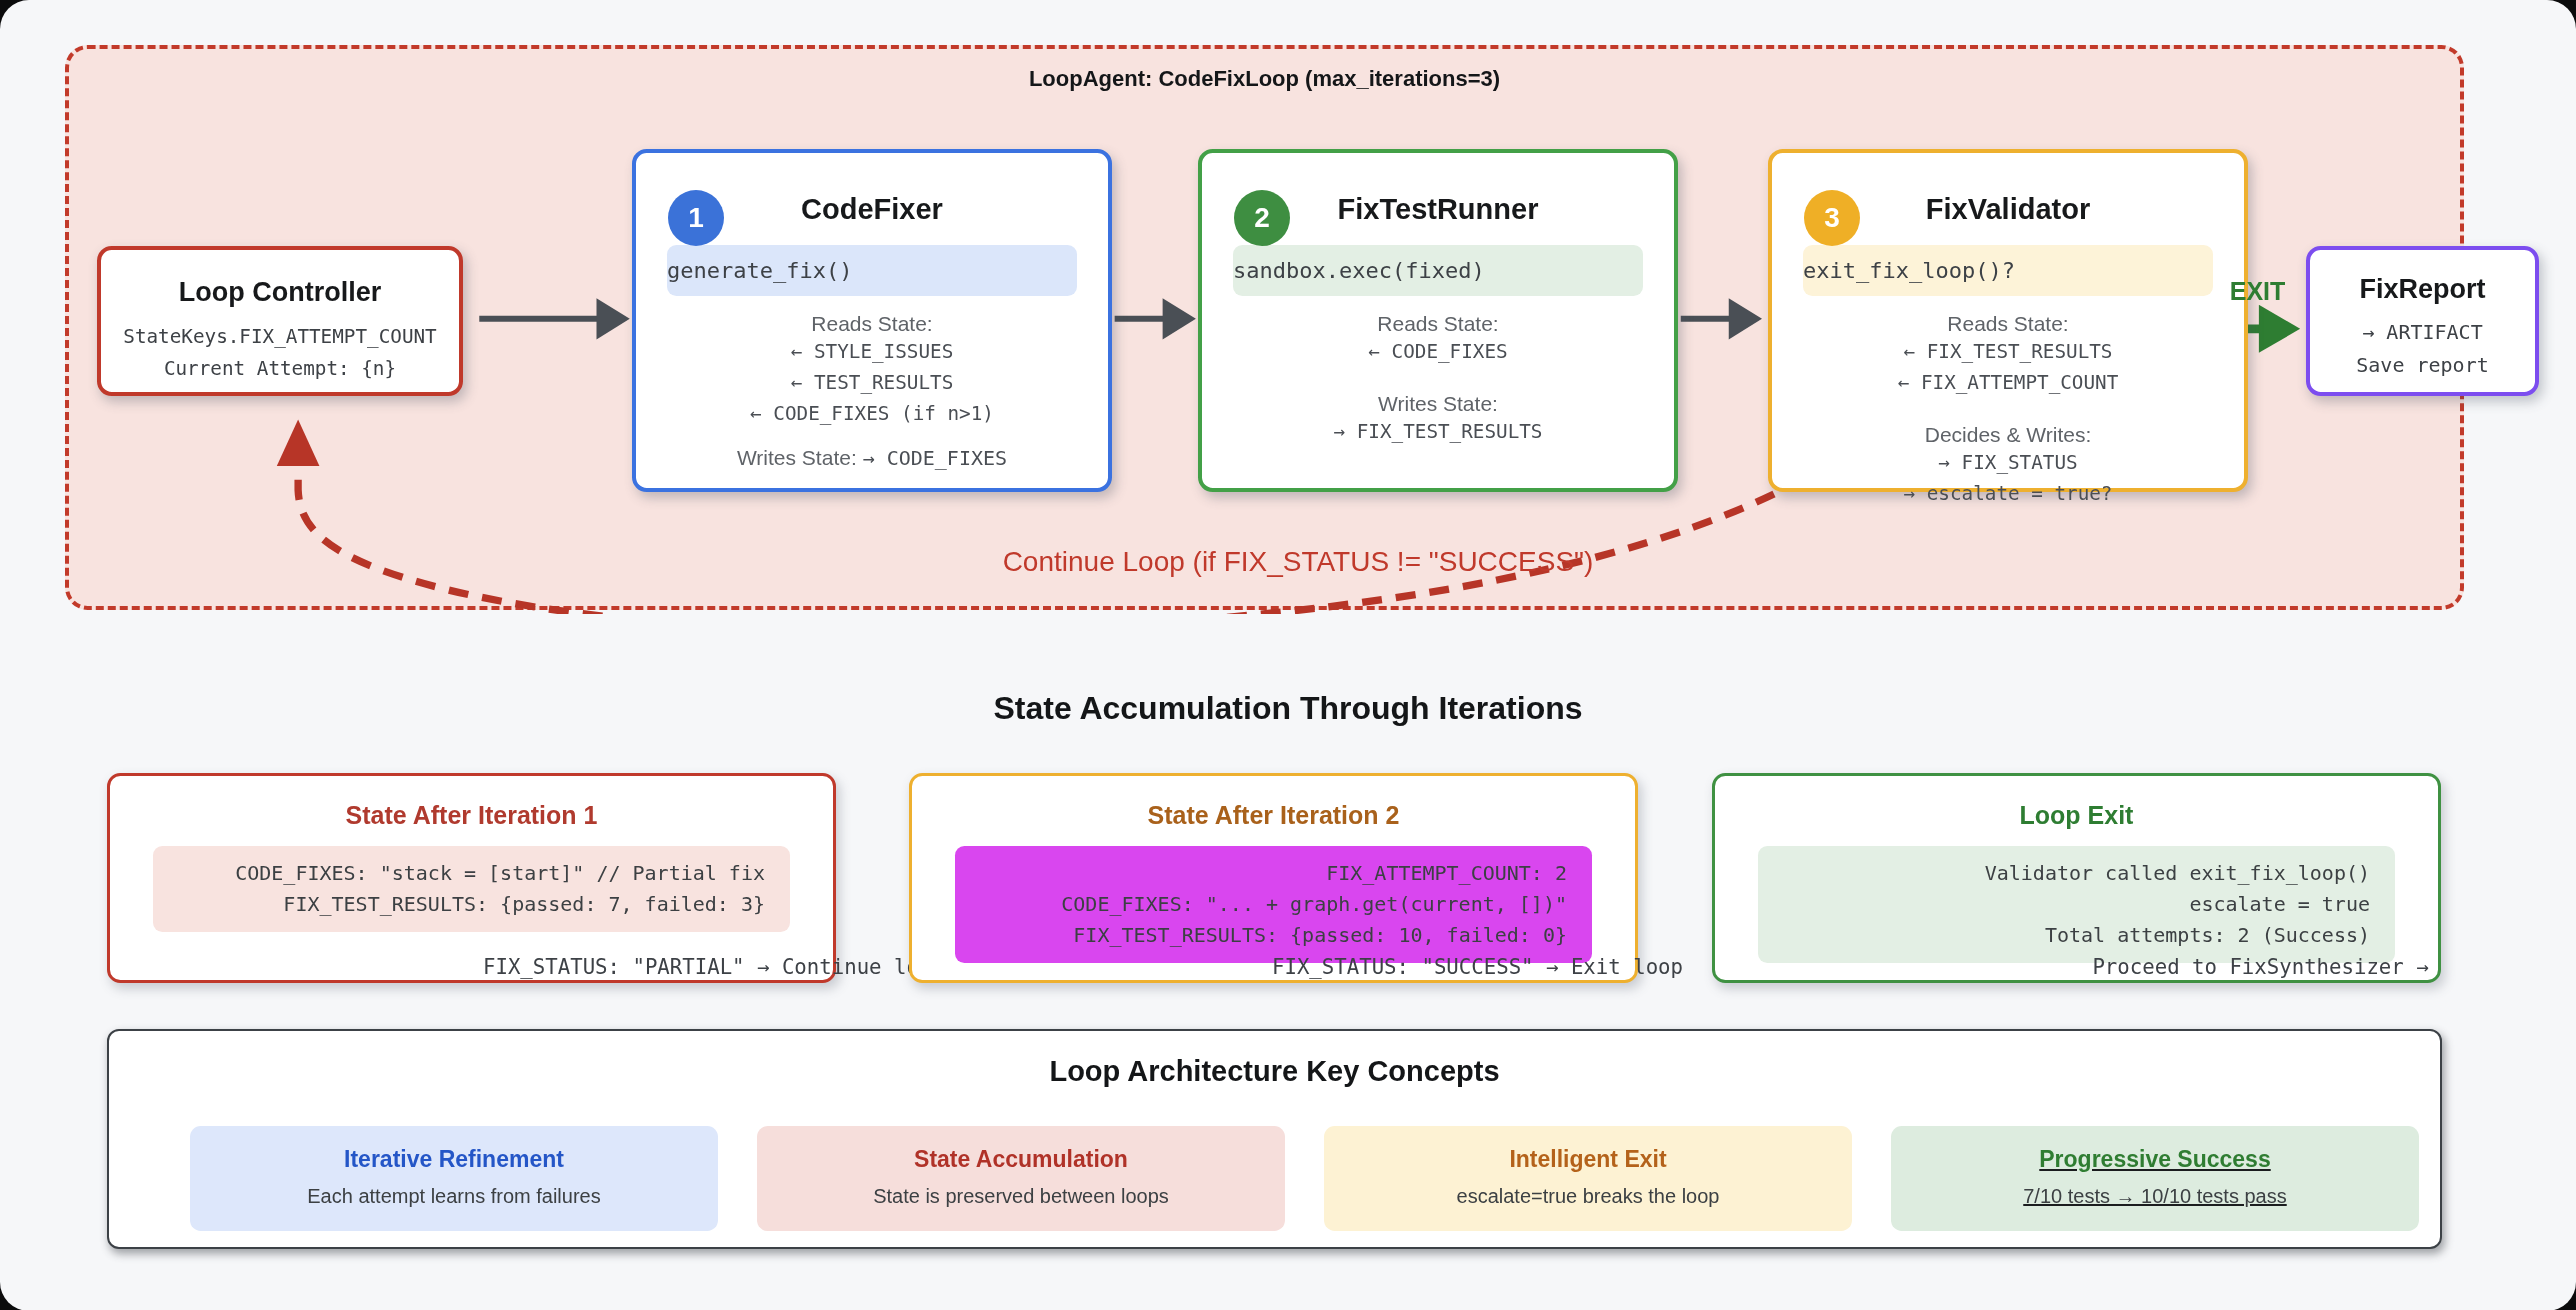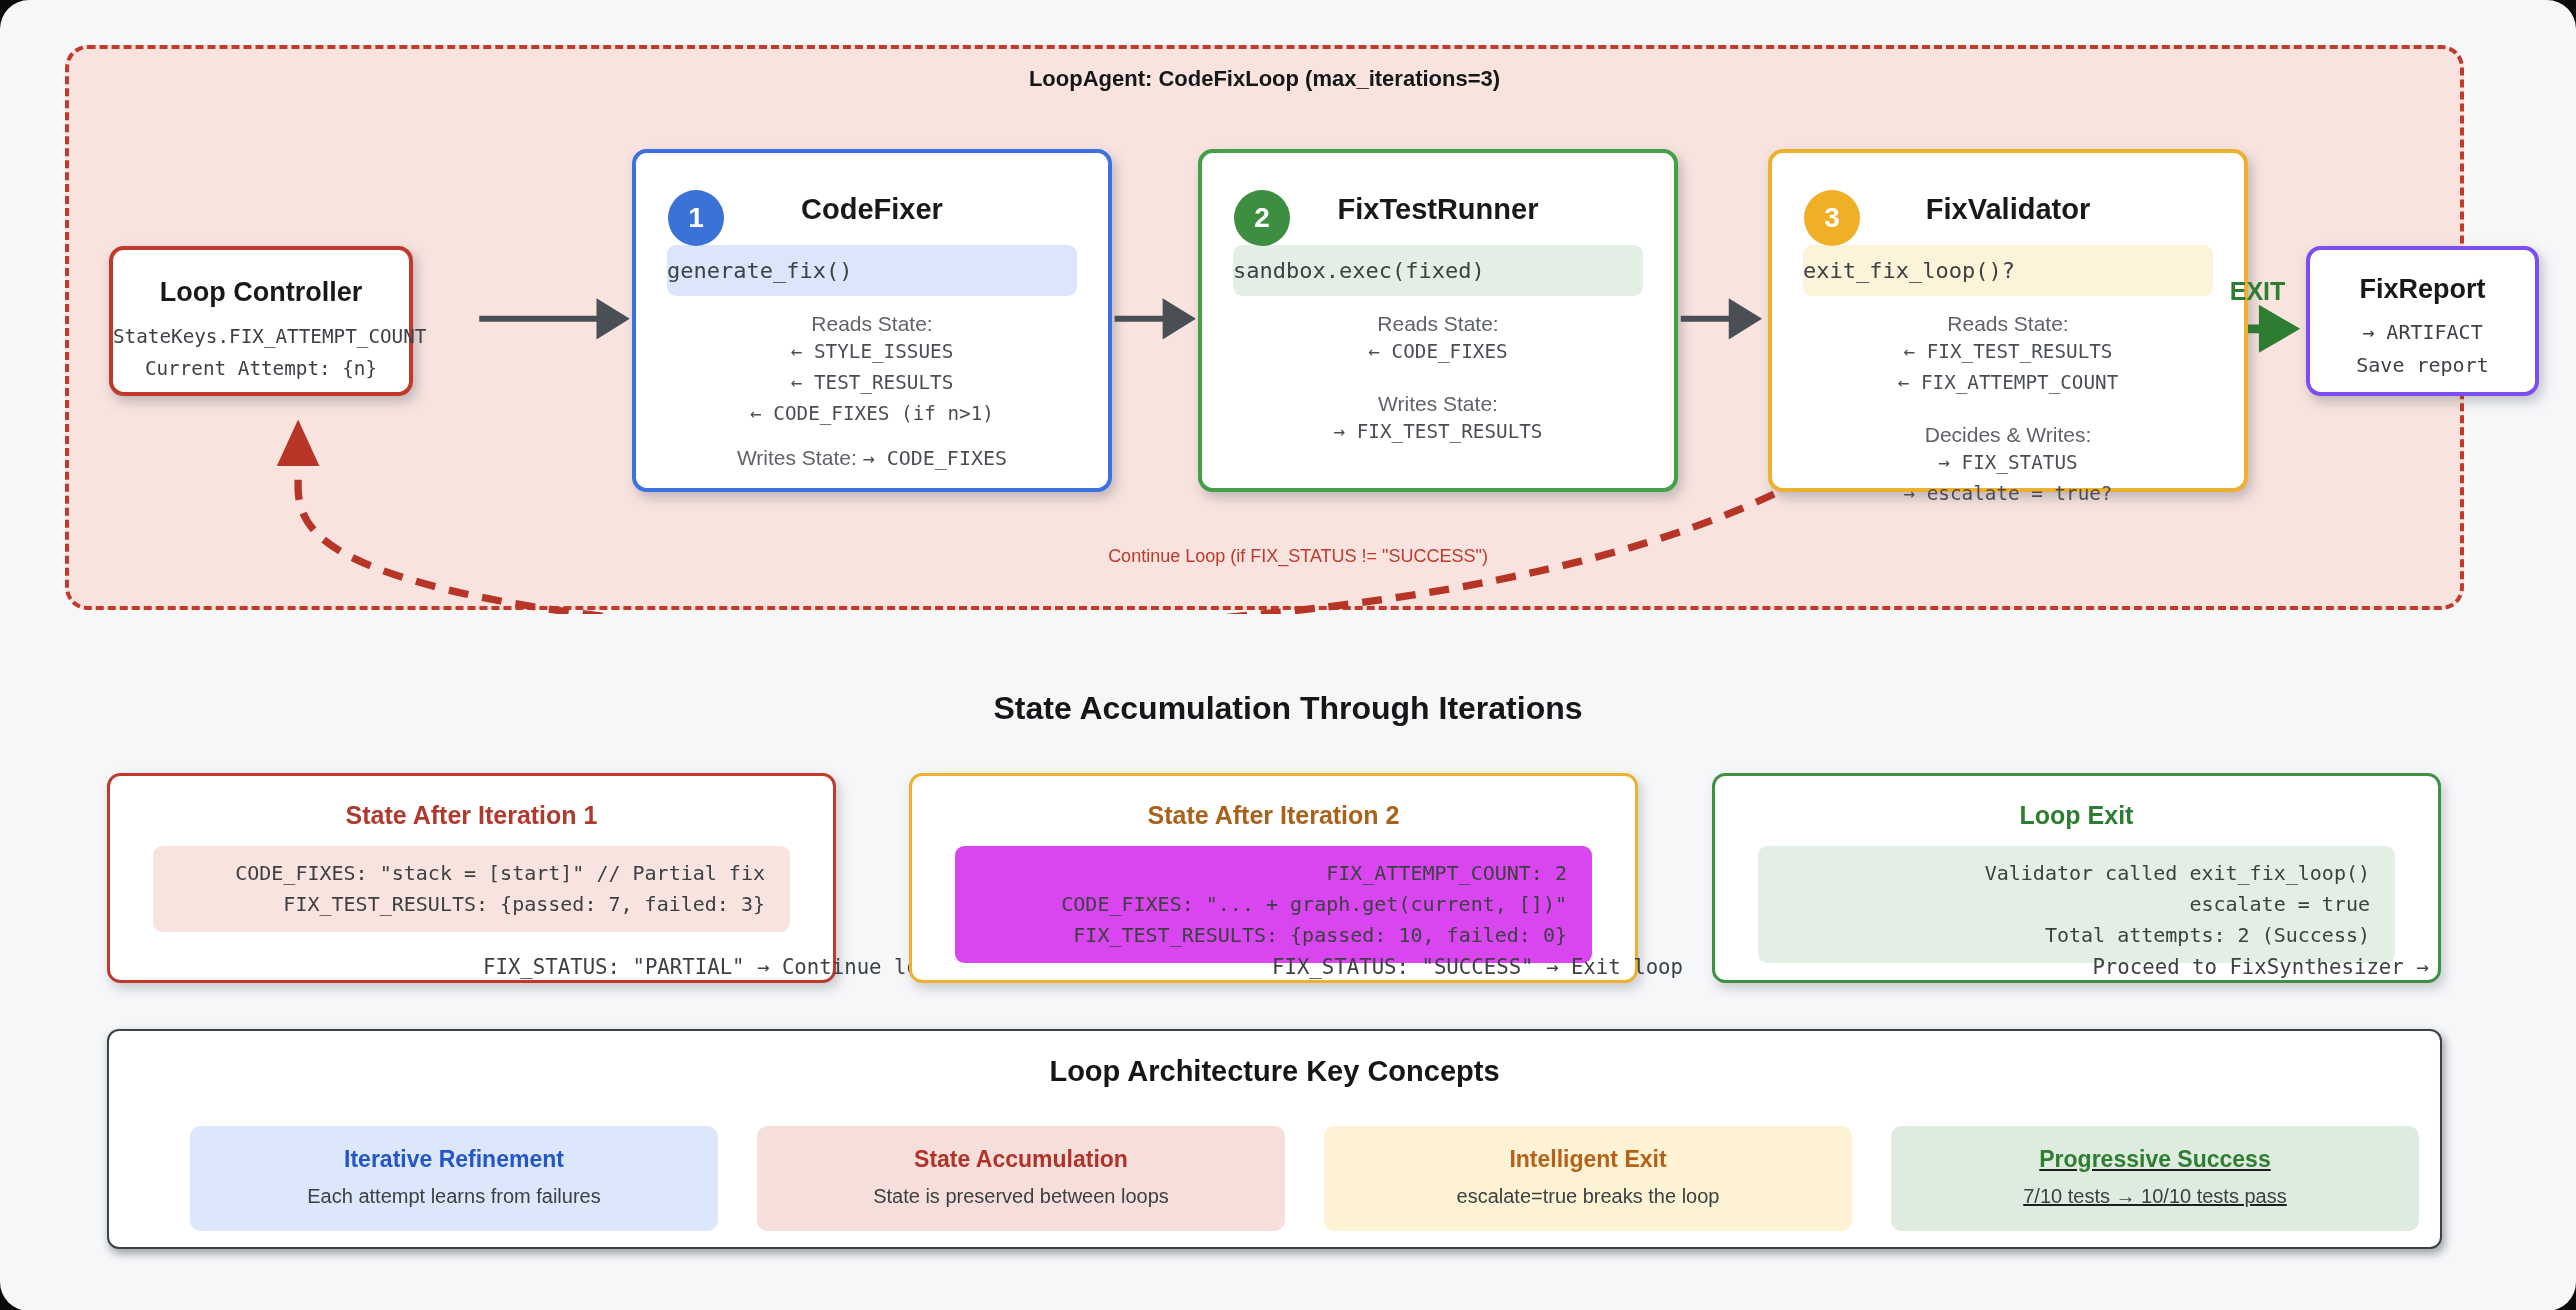--- a/index.html
+++ b/index.html
@@ -57,21 +57,21 @@
   .pill-amber{background:#fdf3d8;}
   .state-label{margin-top:16px;text-align:center;font-size:21px;color:#5f6368;}
   .state-label.gap{margin-top:25px;}
   .state-item{text-align:center;font-size:19.3px;line-height:31px;color:#4a4e54;}
   .writes-inline{margin-top:17.3px;text-align:center;font-size:21px;color:#5f6368;}
   .writes-inline .mono{font-size:20px;color:#4a4e54;}
 
   .exit-label{position:absolute;left:2125px;top:228px;width:127px;text-align:center;
     font-size:25px;font-weight:bold;color:#2e7d32;}
   .continue-label{position:absolute;left:896px;top:497px;width:666px;text-align:center;
-    font-size:18px;color:#c0392b;}
+    font-size:28px;color:#c0392b;}
 
   
   .section-title{position:absolute;left:0;top:690px;width:100%;text-align:center;
     font-size:32px;font-weight:bold;color:#141618;}
   .state-card{
     position:absolute;top:773px;width:729px;height:210px;background:#fff;border-radius:13.3px;
     box-sizing:border-box;box-shadow:3.3px 5.3px 10.7px rgba(70,80,95,.25);
   }
   .state-red{border:3.3px solid #c0392b;}
   .state-amber{border:3.3px solid #eeb02f;}
@@ -139,21 +139,21 @@
         <line x1="3238" y1="420" x2="3292" y2="420" stroke="#2e7d32" stroke-width="13"></line>
         <polygon points="3288,384 3350,420 3288,456" fill="#2e7d32"></polygon>
       </g>
 
       <g>
         <path d="M2560,668 C2250,815 1760,872 1250,874 C950,874 640,848 458,778 C378,746 346,712 344,662 L344,612" stroke="#b73527" stroke-width="11" stroke-dasharray="30 21" fill="none"></path>
         <polygon points="344,556 312,626 376,626" fill="#b73527"></polygon>
       </g>
     </svg>
 
-    <div class="node-card ctrl-card" style="left:40px;top:197px;width:304px;height:150px;">
+    <div class="node-card ctrl-card" style="left:28px;top:197px;width:366px;height:150px;">
       <div class="node-title">Loop Controller</div>
       <div class="ctrl-lines mono">
         <div>StateKeys.FIX_ATTEMPT_COUNT</div>
         <div>Current Attempt: {n}</div>
       </div>
     </div>
 
     <div class="agent-card agent-blue" style="left:563px;top:100px;">
       <div class="badge badge-blue">1</div>
       <div class="agent-title">CodeFixer</div>

